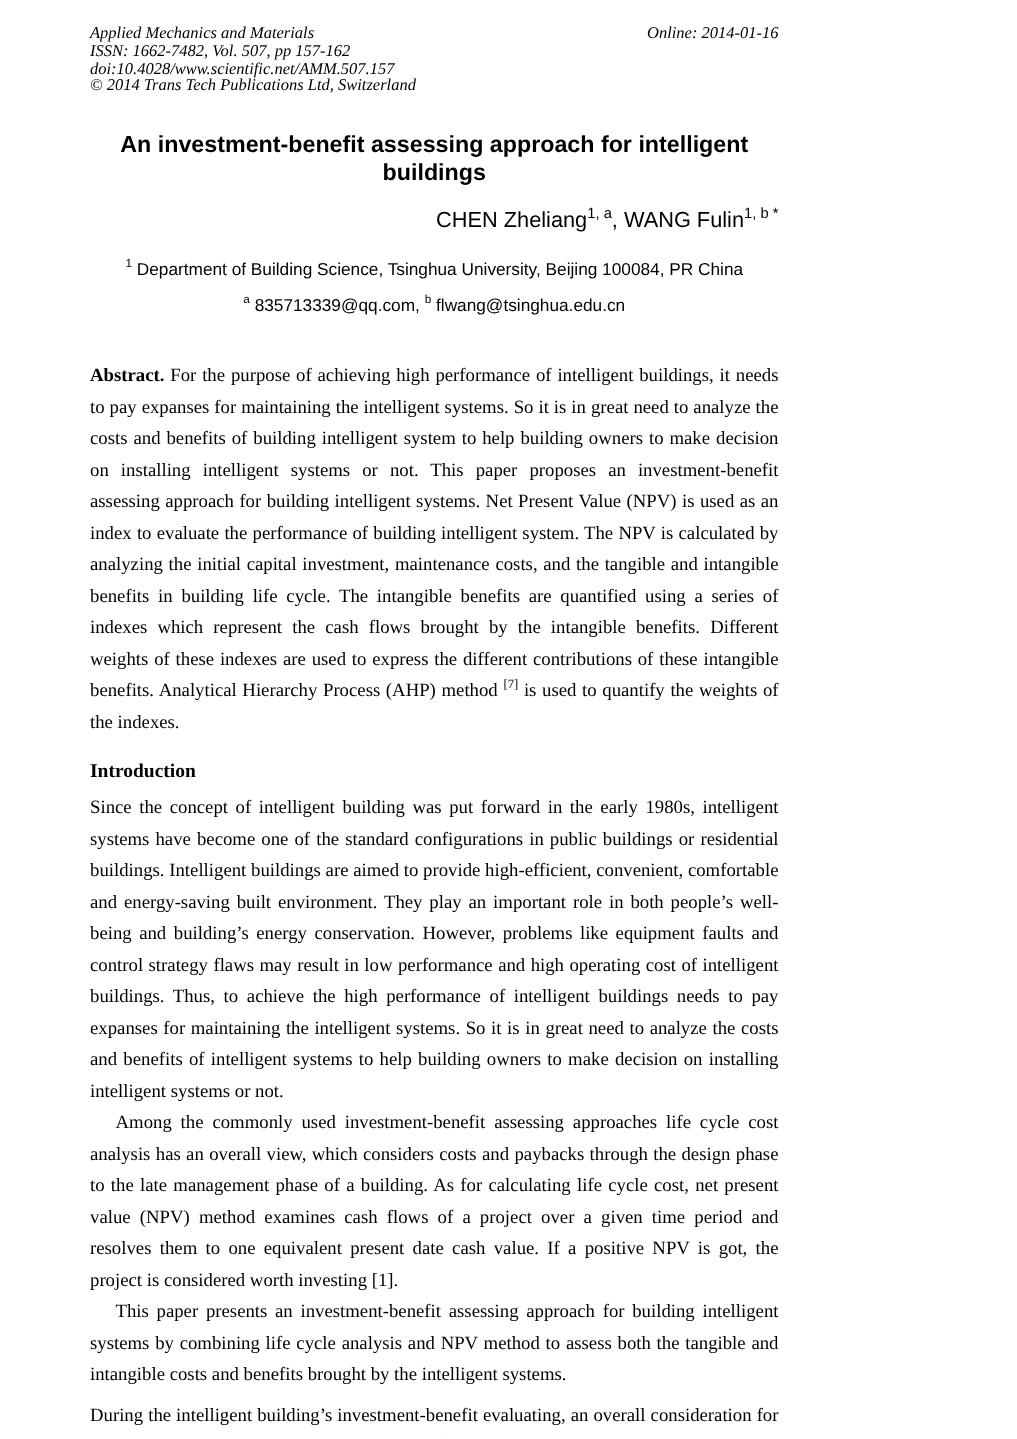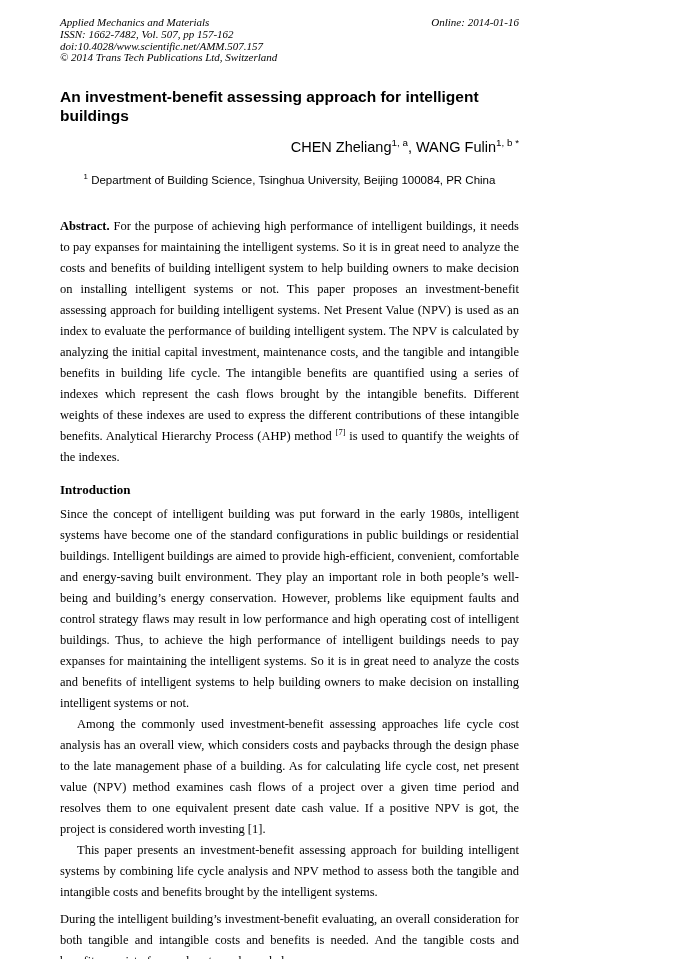--- a/index.html
+++ b/index.html
@@ -25,21 +25,21 @@
   }
   .jhdr-left div { white-space: nowrap; }
   .jhdr-right { white-space: nowrap; }
   
   .title {
     margin: 23px 0 0 0;
     font-family: "Liberation Sans", sans-serif;
     font-weight: bold;
     font-size: 15.5px;
     line-height: 19px;
-    text-align: left;
+    text-align: center;
   }
   .authors {
     margin: 13px 0 0 0;
     font-family: "Liberation Sans", sans-serif;
     font-size: 14.5px;
     line-height: 19px;
     text-align: right;
   }
   .affil, .emails {
     font-family: Liberation Sans, sans-serif;
@@ -92,20 +92,21 @@
     </div>
     <div class="jhdr-right">Online: 2014-01-16</div>
   </div>
 
   <h1 class="title">An investment-benefit assessing approach for intelligent buildings</h1>
 
   <p class="authors"><span>CHEN Zheliang</span><sup>1, a</sup><span>, </span><span>WANG Fulin</span><sup>1, b *</sup></p>
 
   <p class="affil"><sup>1</sup> <span>Department of Building Science, Tsinghua University, Beijing 100084, PR China</span></p>
 
+  <p class="emails"><sup>a</sup> <span>835713339@qq.com,</span> <sup>b</sup> <span>flwang@tsinghua.edu.cn</span></p>
 
 
   <p class="body-par abstract"><b>Abstract.</b><span> For the purpose of achieving high performance of intelligent buildings, it needs to pay expanses for maintaining the intelligent systems. So it is in great need to analyze the costs and benefits of building intelligent system to help building owners to make decision on installing intelligent systems or not. This paper proposes an investment-benefit assessing approach for building intelligent systems. Net Present Value (NPV) is used as an index to evaluate the performance of building intelligent system. The NPV is calculated by analyzing the initial capital investment, maintenance costs, and the tangible and intangible benefits in building life cycle. The intangible benefits are quantified using a series of indexes which represent the cash flows brought by the intangible benefits. Different weights of these indexes are used to express the different contributions of these intangible benefits. Analytical Hierarchy Process (AHP) method </span><sup>[7]</sup><span> is used to quantify the weights of the indexes.</span></p>
 
   <h2 class="sec-heading">Introduction</h2>
   <p class="body-par after-heading">Since the concept of intelligent building was put forward in the early 1980s, intelligent systems have become one of the standard configurations in public buildings or residential buildings. Intelligent buildings are aimed to provide high-efficient, convenient, comfortable and energy-saving built environment. They play an important role in both people’s well-being and building’s energy conservation. However, problems like equipment faults and control strategy flaws may result in low performance and high operating cost of intelligent buildings. Thus, to achieve the high performance of intelligent buildings needs to pay expanses for maintaining the intelligent systems. So it is in great need to analyze the costs and benefits of intelligent systems to help building owners to make decision on installing intelligent systems or not.</p>
   <p class="body-par indent">Among the commonly used investment-benefit assessing approaches life cycle cost analysis has an overall view, which considers costs and paybacks through the design phase to the late management phase of a building. As for calculating life cycle cost, net present value (NPV) method examines cash flows of a project over a given time period and resolves them to one equivalent present date cash value. If a positive NPV is got, the project is considered worth investing [1].</p>
   <p class="body-par indent">This paper presents an investment-benefit assessing approach for building intelligent systems by combining life cycle analysis and NPV method to assess both the tangible and intangible costs and benefits brought by the intelligent systems.</p>
 
   <p class="body-par after-heading">During the intelligent building’s investment-benefit evaluating, an overall consideration for both tangible and intangible costs and benefits is needed. And the tangible costs and benefits consist of several parts as shown below:</p>

